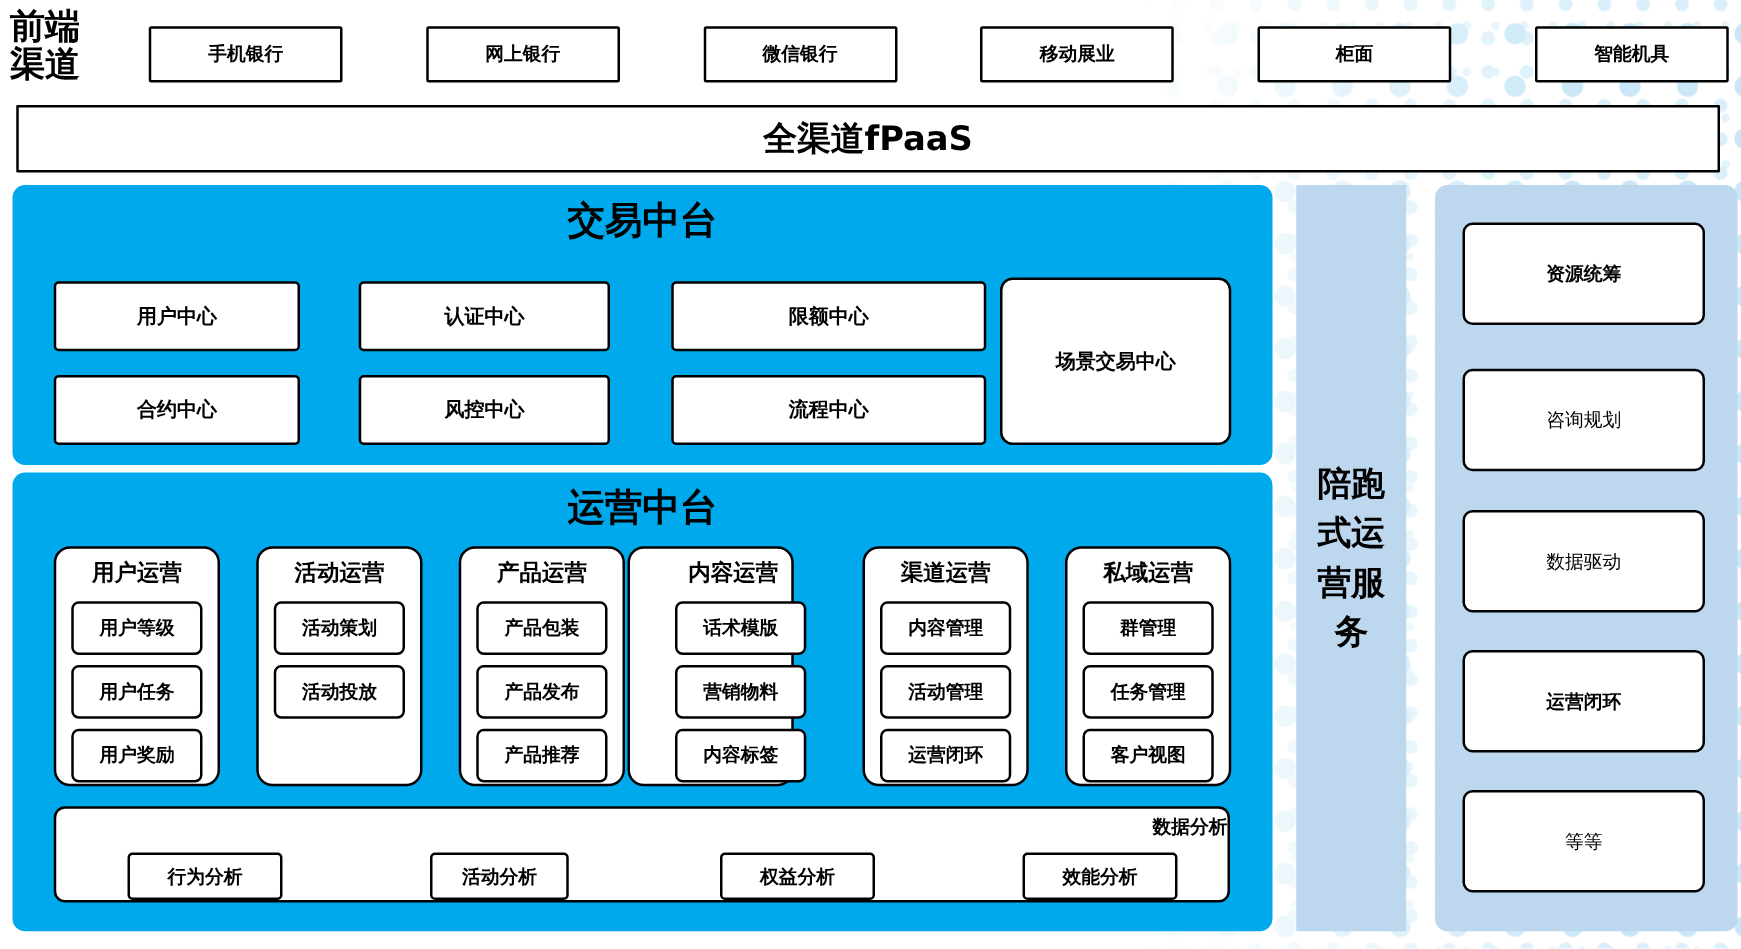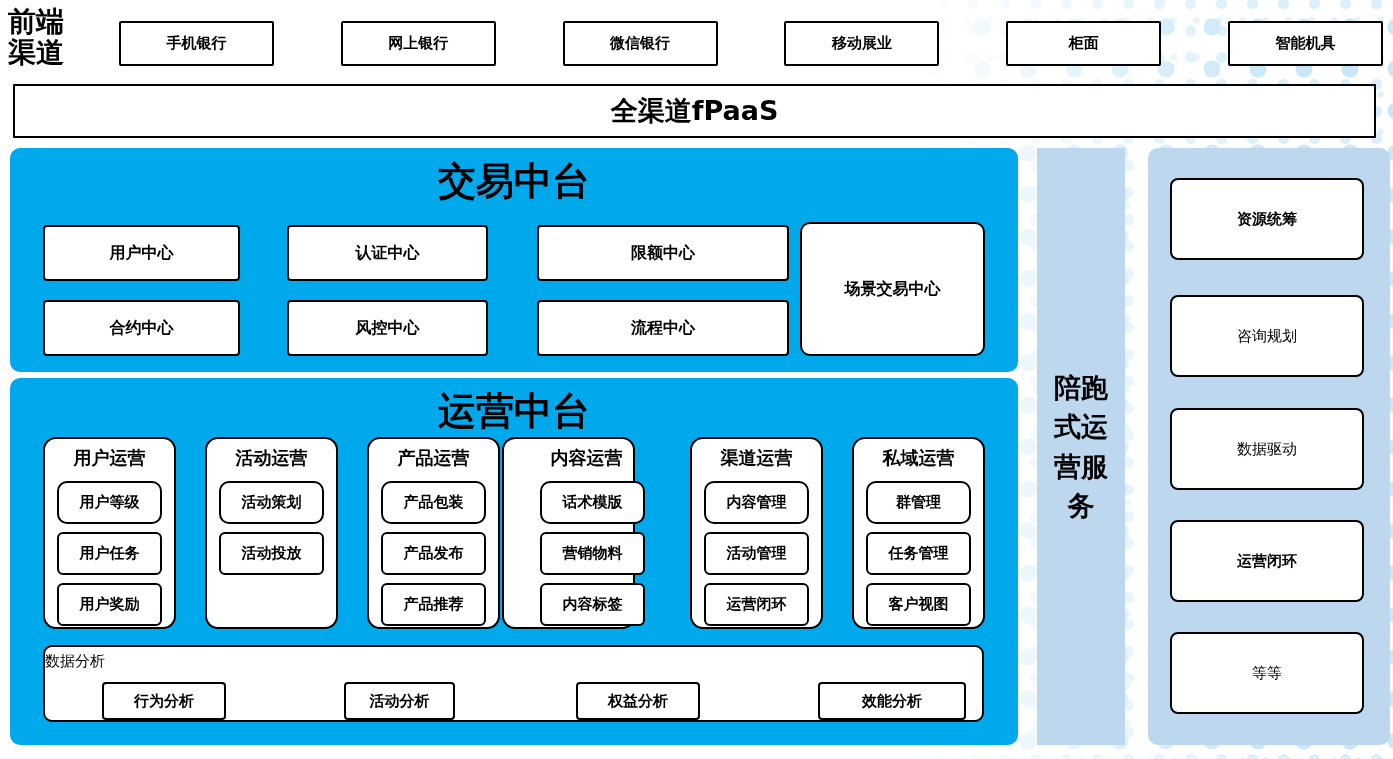--- a/index.html
+++ b/index.html
@@ -27,42 +27,42 @@
   
   .front-label{position:absolute;left:4px;top:9px;width:64px;font-size:28px;line-height:1.1;text-align:center;font-family:Liberation Mono, monospace;}
   .channels{position:absolute;left:95px;top:21px;width:1288px;display:flex;justify-content:space-between;}
   .channel-box{width:155px;height:45px;font-size:15px;font-weight:600;border-radius:2px;margin-left:24px;}
 
   
   .fpaas{position:absolute;left:13px;top:84px;width:1363px;height:54px;font-size:27px;font-weight:600;border-radius:1px;}
 
   
   .panel{position:absolute;left:10px;width:1008px;background:#00a8ec;border-radius:10px;box-sizing:border-box;}
-  .panel-title{position:absolute;left:0;right:0;top:8px;text-align:center;font-size:38px;}
+  .panel-title{position:absolute;left:0;right:0;top:8px;text-align:center;font-size:30px;}
   #transaction-panel{top:148px;height:224px;}
   #operations-panel{top:378px;height:367px;}
 
   .t-box{position:absolute;height:56px;font-size:16px;font-weight:600;border-radius:4px;}
   .t-r1{top:77px;} .t-r2{top:152px;}
   .t-c1{left:33px;width:197px;} .t-c2{left:277px;width:201px;} .t-c3{left:527px;width:252px;}
   .t-tall{position:absolute;left:790px;top:74px;width:185px;height:134px;font-size:16px;font-weight:600;border-radius:10px;}
 
   
   .group{position:absolute;top:59px;width:133px;height:192px;background:#fff;border:2px solid #000;border-radius:13px;box-sizing:border-box;}
   .g1{left:33px;} .g2{left:195px;} .g3{left:357px;} .g4{left:492px;padding-left:36px;} .g5{left:680px;} .g6{left:842px;}
   .group-title{text-align:center;margin-top:7px;font-size:18px;font-weight:700;}
   .group-item{width:105px;height:43px;margin:8px auto 0;border:2px solid #000;border-radius:6px;
     display:flex;align-items:center;justify-content:center;font-size:15px;font-weight:600;box-sizing:border-box;background:#fff;}
-  .group-item.first{margin-top:11px;border-radius:10px;}
+  .group-item.first{margin-top:11px;}
 
   
   .analysis{position:absolute;left:33px;top:267px;width:941px;height:77px;background:#fff;border:2px solid #000;border-radius:9px;box-sizing:border-box;}
-  .analysis-title{text-align:left;margin-top:5px;font-size:15px;font-weight:400;}
+  .analysis-title{text-align:right;margin-top:5px;font-size:15px;font-weight:700;}
   .a-box{position:absolute;top:35px;height:38px;font-size:15px;font-weight:600;border-radius:4px;}
-  .a1{left:57px;width:124px;} .a2{left:299px;width:111px;} .a3{left:531px;width:124px;} .a4{left:773px;width:148px;}
+  .a1{left:57px;width:124px;} .a2{left:299px;width:111px;} .a3{left:531px;width:124px;} .a4{left:773px;width:124px;}
 
   
   .side-bar{position:absolute;left:1037px;top:148px;width:88px;height:597px;background:#bdd7ee;
     display:flex;align-items:center;justify-content:center;}
   .side-bar-text{width:58px;font-size:27px;font-weight:700;line-height:1.45;text-align:center;word-break:break-all;}
   .right-panel{position:absolute;left:1148px;top:148px;width:242px;height:597px;background:#bdd7ee;border-radius:10px;}
   .r-box{position:absolute;left:22px;width:194px;height:82px;font-size:15px;border-radius:8px;}
   .r1{top:30px;} .r2{top:147px;} .r3{top:260px;} .r4{top:372px;} .r5{top:484px;}
   .r-bold{font-weight:700;}
 </style>

